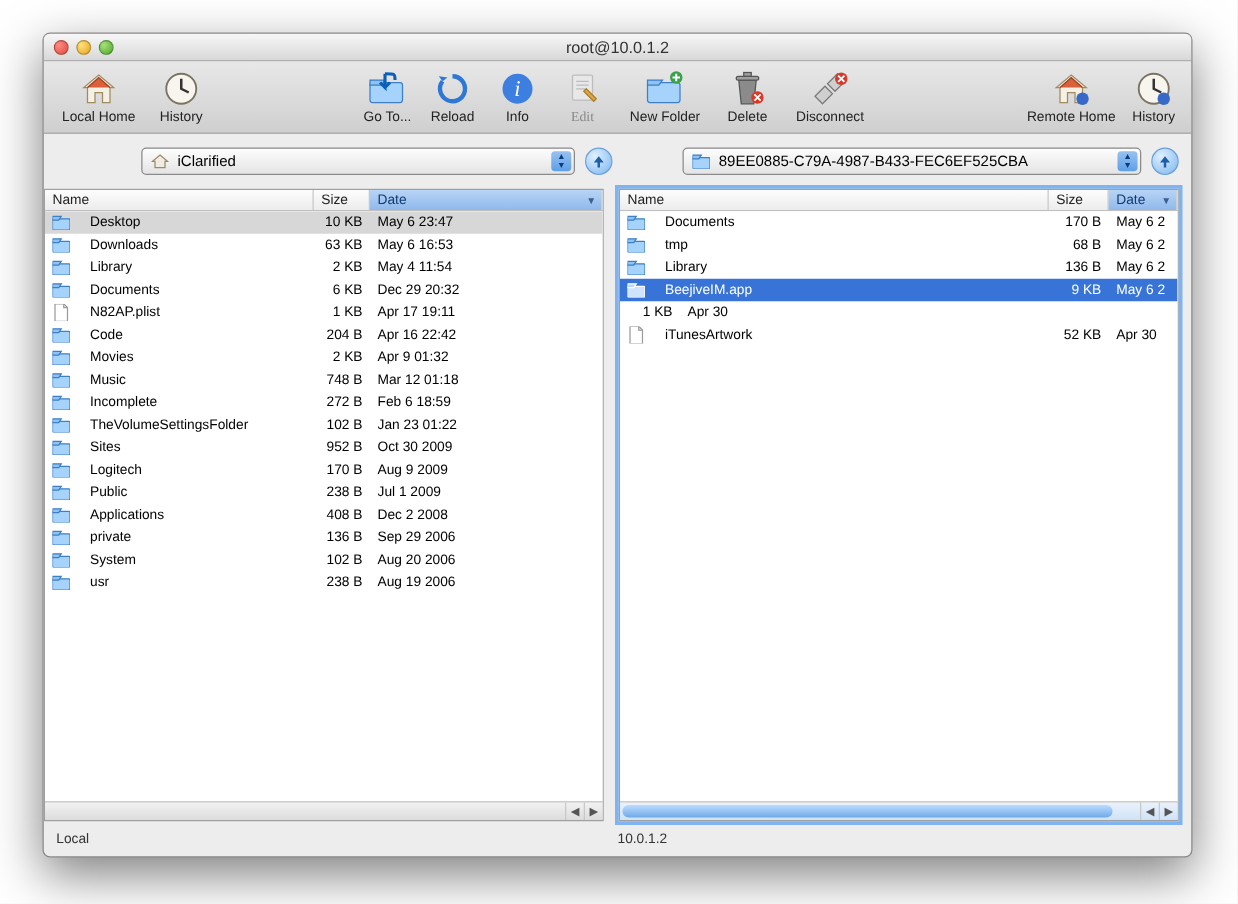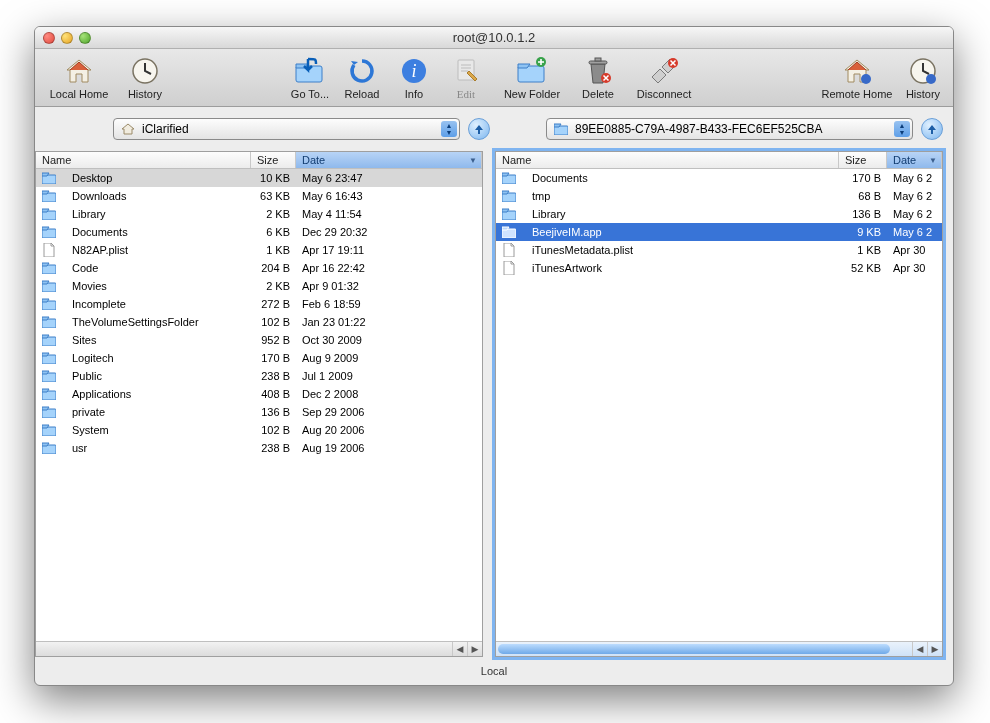--- a/index.html
+++ b/index.html
@@ -164,21 +164,21 @@
   .hscroll .arrws span {
     flex: 1; display: flex; align-items: center; justify-content: center;
     font-size: 9px; color: #555; border-left: 1px solid #c8c8c8;
   }
 
   .footer {
     height: 24px;
     display: flex;
     padding: 0 10px;
   }
-  .footer .half { flex: 1; text-align: center; font-size: 11px; color: #333; padding-top: 4px; }
+  .footer .half { flex: 1; font-size: 11px; color: #333; padding-top: 4px; }
 
   
   .colL .c-name, .colsL .ch-name { width: 215px; }
   .colL .c-size, .colsL .ch-size { width: 45px; }
   .colL .c-date, .colsL .ch-date { width: 120px; flex:1; }
 
   .colR .c-name, .colsR .ch-name { width: 340px; flex:1; }
   .colR .c-size, .colsR .ch-size { width: 48px; }
   .colR .c-date, .colsR .ch-date { width: 55px; }
 
@@ -395,21 +395,21 @@
             <div class="c c-name">
               <span class="fic">
                 <svg width="14" height="12" viewBox="0 0 14 12">
                   <rect x="0" y="3" width="14" height="9" rx="1" fill="#a5d3fb" stroke="#3d7fc8"></rect>
                   <path d="M0 4 L5 4 L7 1 L0 1 Z" fill="#8fc3f2" stroke="#3d7fc8"></path>
                 </svg>
               </span>
               <span>Downloads</span>
             </div>
             <div class="c c-size">63 KB</div>
-            <div class="c c-date">May 6 16:43</div>
+            <div class="c c-date">May 6 16:53</div>
           </div>
           <div class="row colL">
             <div class="c c-name">
               <span class="fic">
                 <svg width="14" height="12" viewBox="0 0 14 12">
                   <rect x="0" y="3" width="14" height="9" rx="1" fill="#a5d3fb" stroke="#3d7fc8"></rect>
                   <path d="M0 4 L5 4 L7 1 L0 1 Z" fill="#8fc3f2" stroke="#3d7fc8"></path>
                 </svg>
               </span>
               <span>Library</span>
@@ -461,20 +461,33 @@
               <span class="fic">
                 <svg width="14" height="12" viewBox="0 0 14 12">
                   <rect x="0" y="3" width="14" height="9" rx="1" fill="#a5d3fb" stroke="#3d7fc8"></rect>
                   <path d="M0 4 L5 4 L7 1 L0 1 Z" fill="#8fc3f2" stroke="#3d7fc8"></path>
                 </svg>
               </span>
               <span>Movies</span>
             </div>
             <div class="c c-size">2 KB</div>
             <div class="c c-date">Apr 9 01:32</div>
+          </div>
+          <div class="row colL">
+            <div class="c c-name">
+              <span class="fic">
+                <svg width="14" height="12" viewBox="0 0 14 12">
+                  <rect x="0" y="3" width="14" height="9" rx="1" fill="#a5d3fb" stroke="#3d7fc8"></rect>
+                  <path d="M0 4 L5 4 L7 1 L0 1 Z" fill="#8fc3f2" stroke="#3d7fc8"></path>
+                </svg>
+              </span>
+              <span>Music</span>
+            </div>
+            <div class="c c-size">748 B</div>
+            <div class="c c-date">Mar 12 01:18</div>
           </div>
           <div class="row colL">
             <div class="c c-name">
               <span class="fic">
                 <svg width="14" height="12" viewBox="0 0 14 12">
                   <rect x="0" y="3" width="14" height="9" rx="1" fill="#a5d3fb" stroke="#3d7fc8"></rect>
                   <path d="M0 4 L5 4 L7 1 L0 1 Z" fill="#8fc3f2" stroke="#3d7fc8"></path>
                 </svg>
               </span>
               <span>Incomplete</span>
@@ -648,29 +661,20 @@
                   <rect x="0" y="3" width="14" height="9" rx="1" fill="#cfe3ff" stroke="#fff"></rect>
                   <path d="M0 4 L5 4 L7 1 L0 1 Z" fill="#b9d6fb" stroke="#fff"></path>
                 </svg>
               </span>
               <span>BeejiveIM.app</span>
             </div>
             <div class="c c-size">9 KB</div>
             <div class="c c-date">May 6 2</div>
           </div>
           <div class="row colR">
-            <div class="c c-name">
-              <span class="fic">
-                <svg width="12" height="14" viewBox="0 0 12 14">
-                  <path d="M1 0 L8 0 L11 3 L11 14 L1 14 Z" fill="#fff" stroke="#9a9a9a"></path>
-                  <path d="M8 0 L8 3 L11 3" fill="none" stroke="#9a9a9a"></path>
-                </svg>
-              </span>
-              <span>iTunesMetadata.plist</span>
-            </div>
             <div class="c c-size">1 KB</div>
             <div class="c c-date">Apr 30</div>
           </div>
           <div class="row colR">
             <div class="c c-name">
               <span class="fic">
                 <svg width="12" height="14" viewBox="0 0 12 14">
                   <path d="M1 0 L8 0 L11 3 L11 14 L1 14 Z" fill="#fff" stroke="#9a9a9a"></path>
                   <path d="M8 0 L8 3 L11 3" fill="none" stroke="#9a9a9a"></path>
                 </svg>
@@ -687,15 +691,16 @@
             <span>◀</span>
             <span>▶</span>
           </div>
       </div>
     </div>
 
   </div>
 
   <div class="footer">
     <div class="half">Local</div>
+    <div class="half">10.0.1.2</div>
   </div>
 
 </div>
 
 </body></html>

